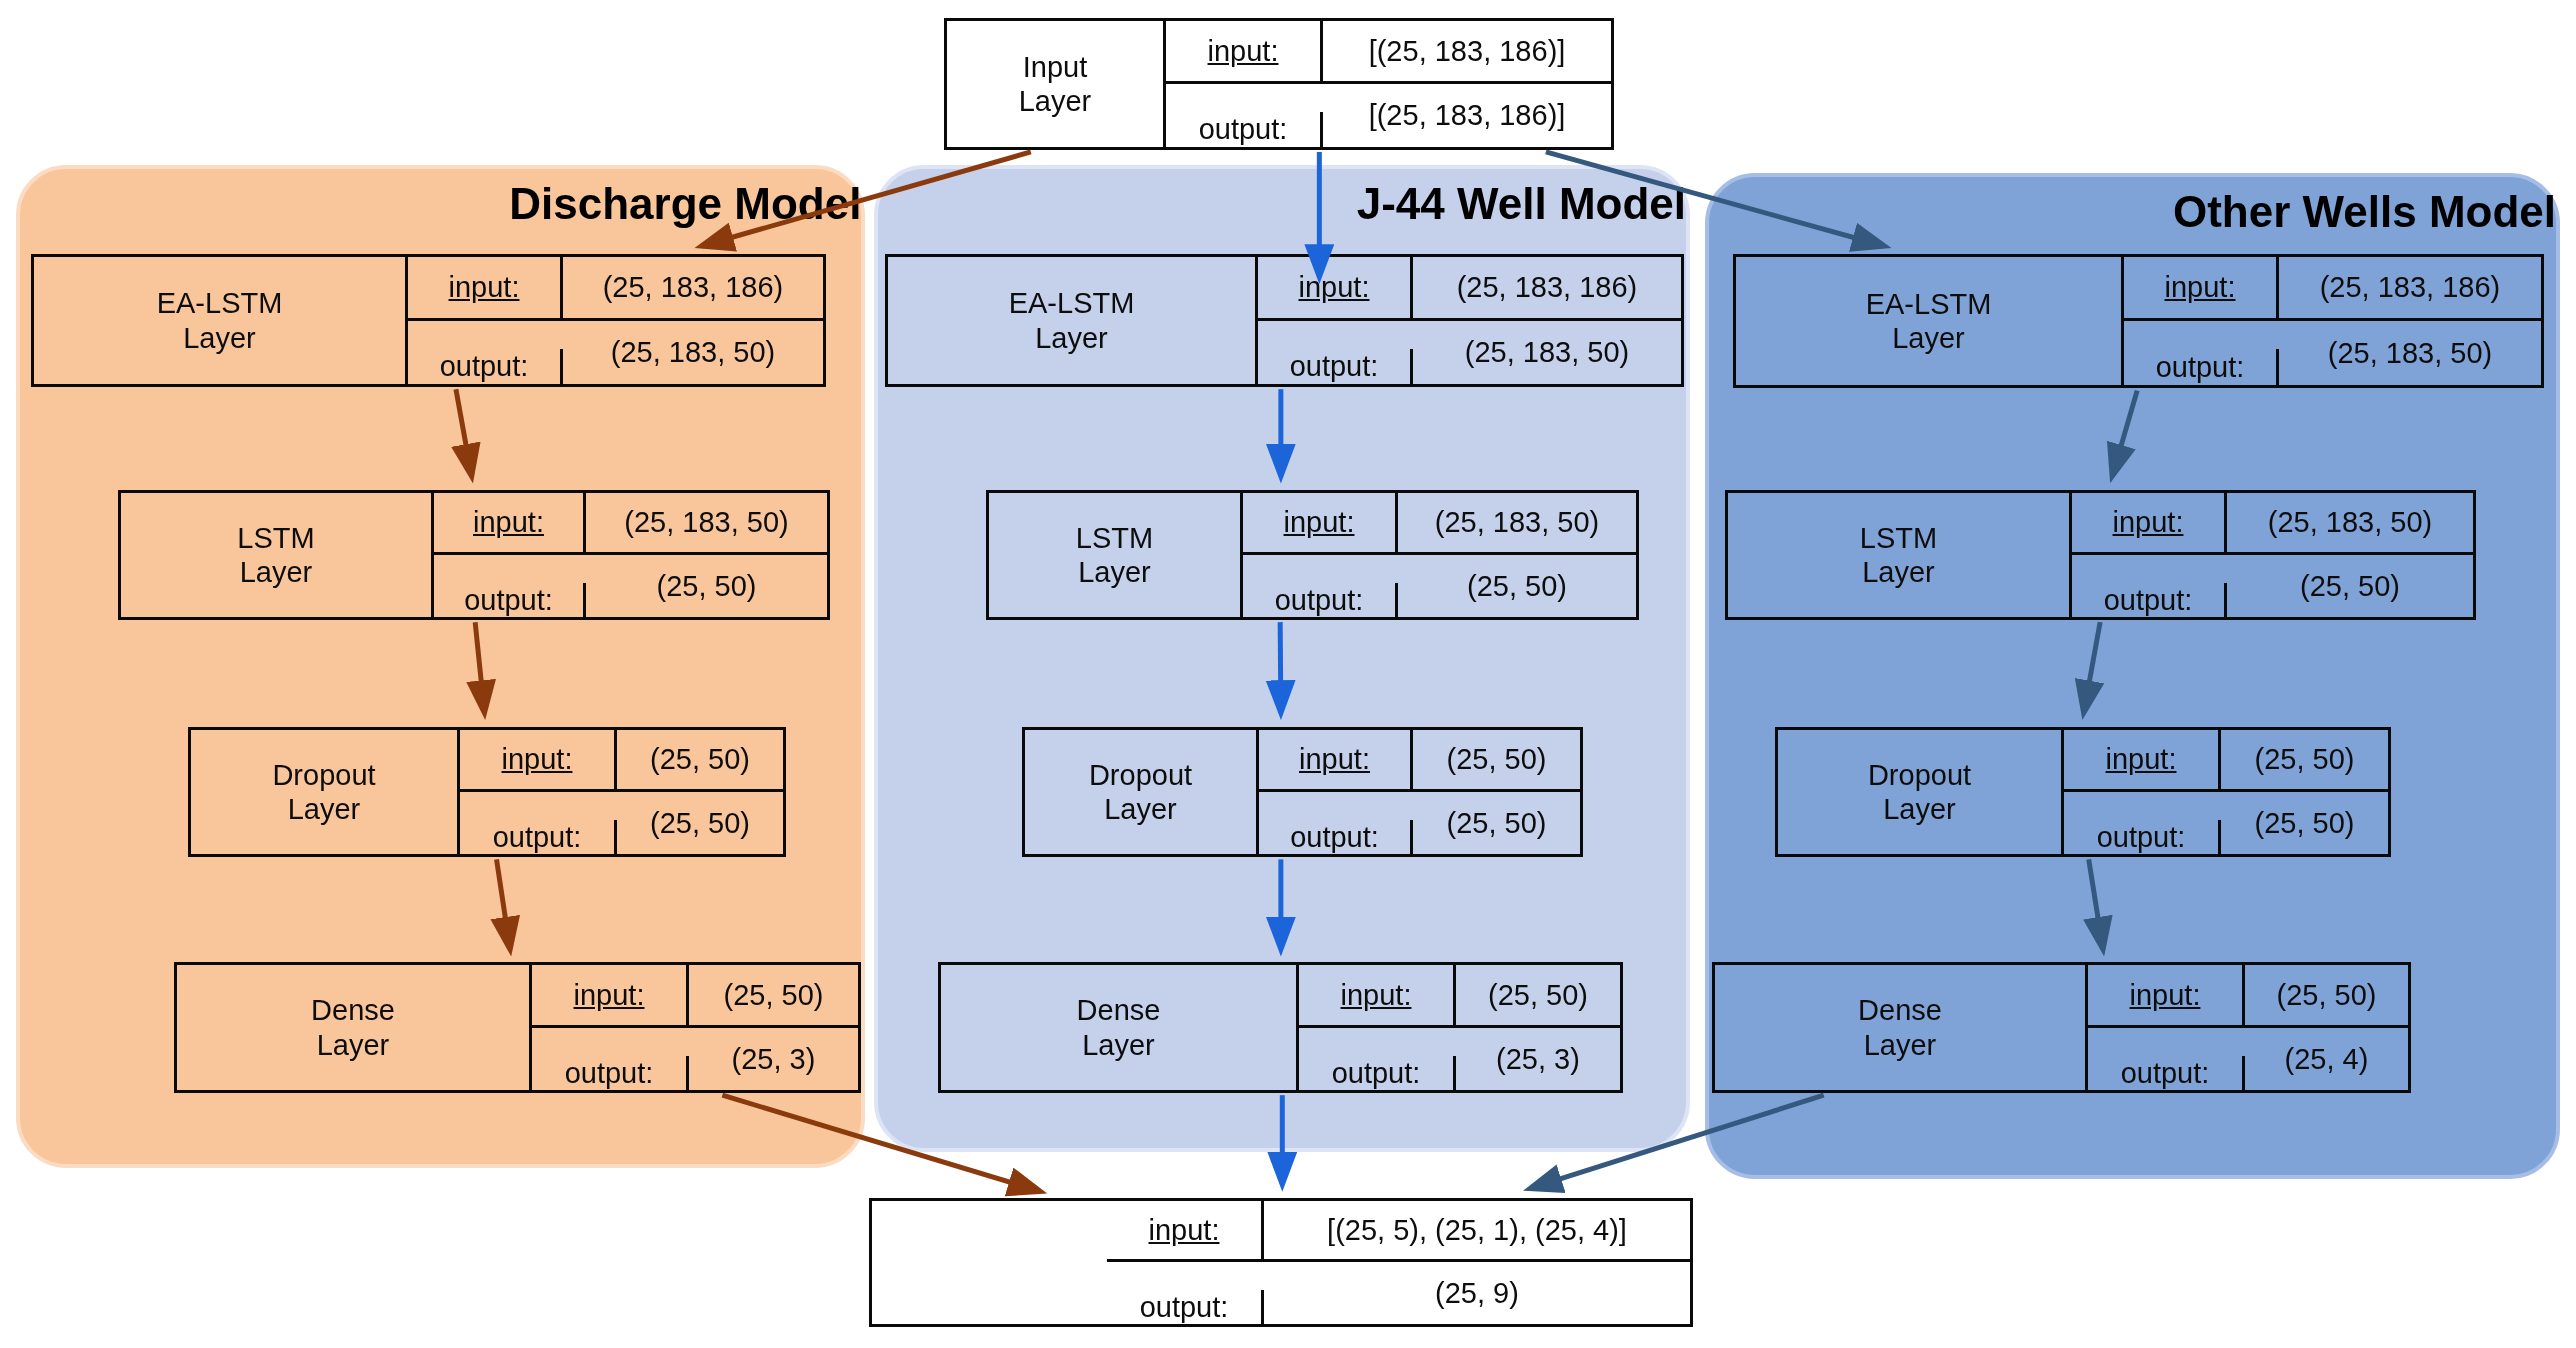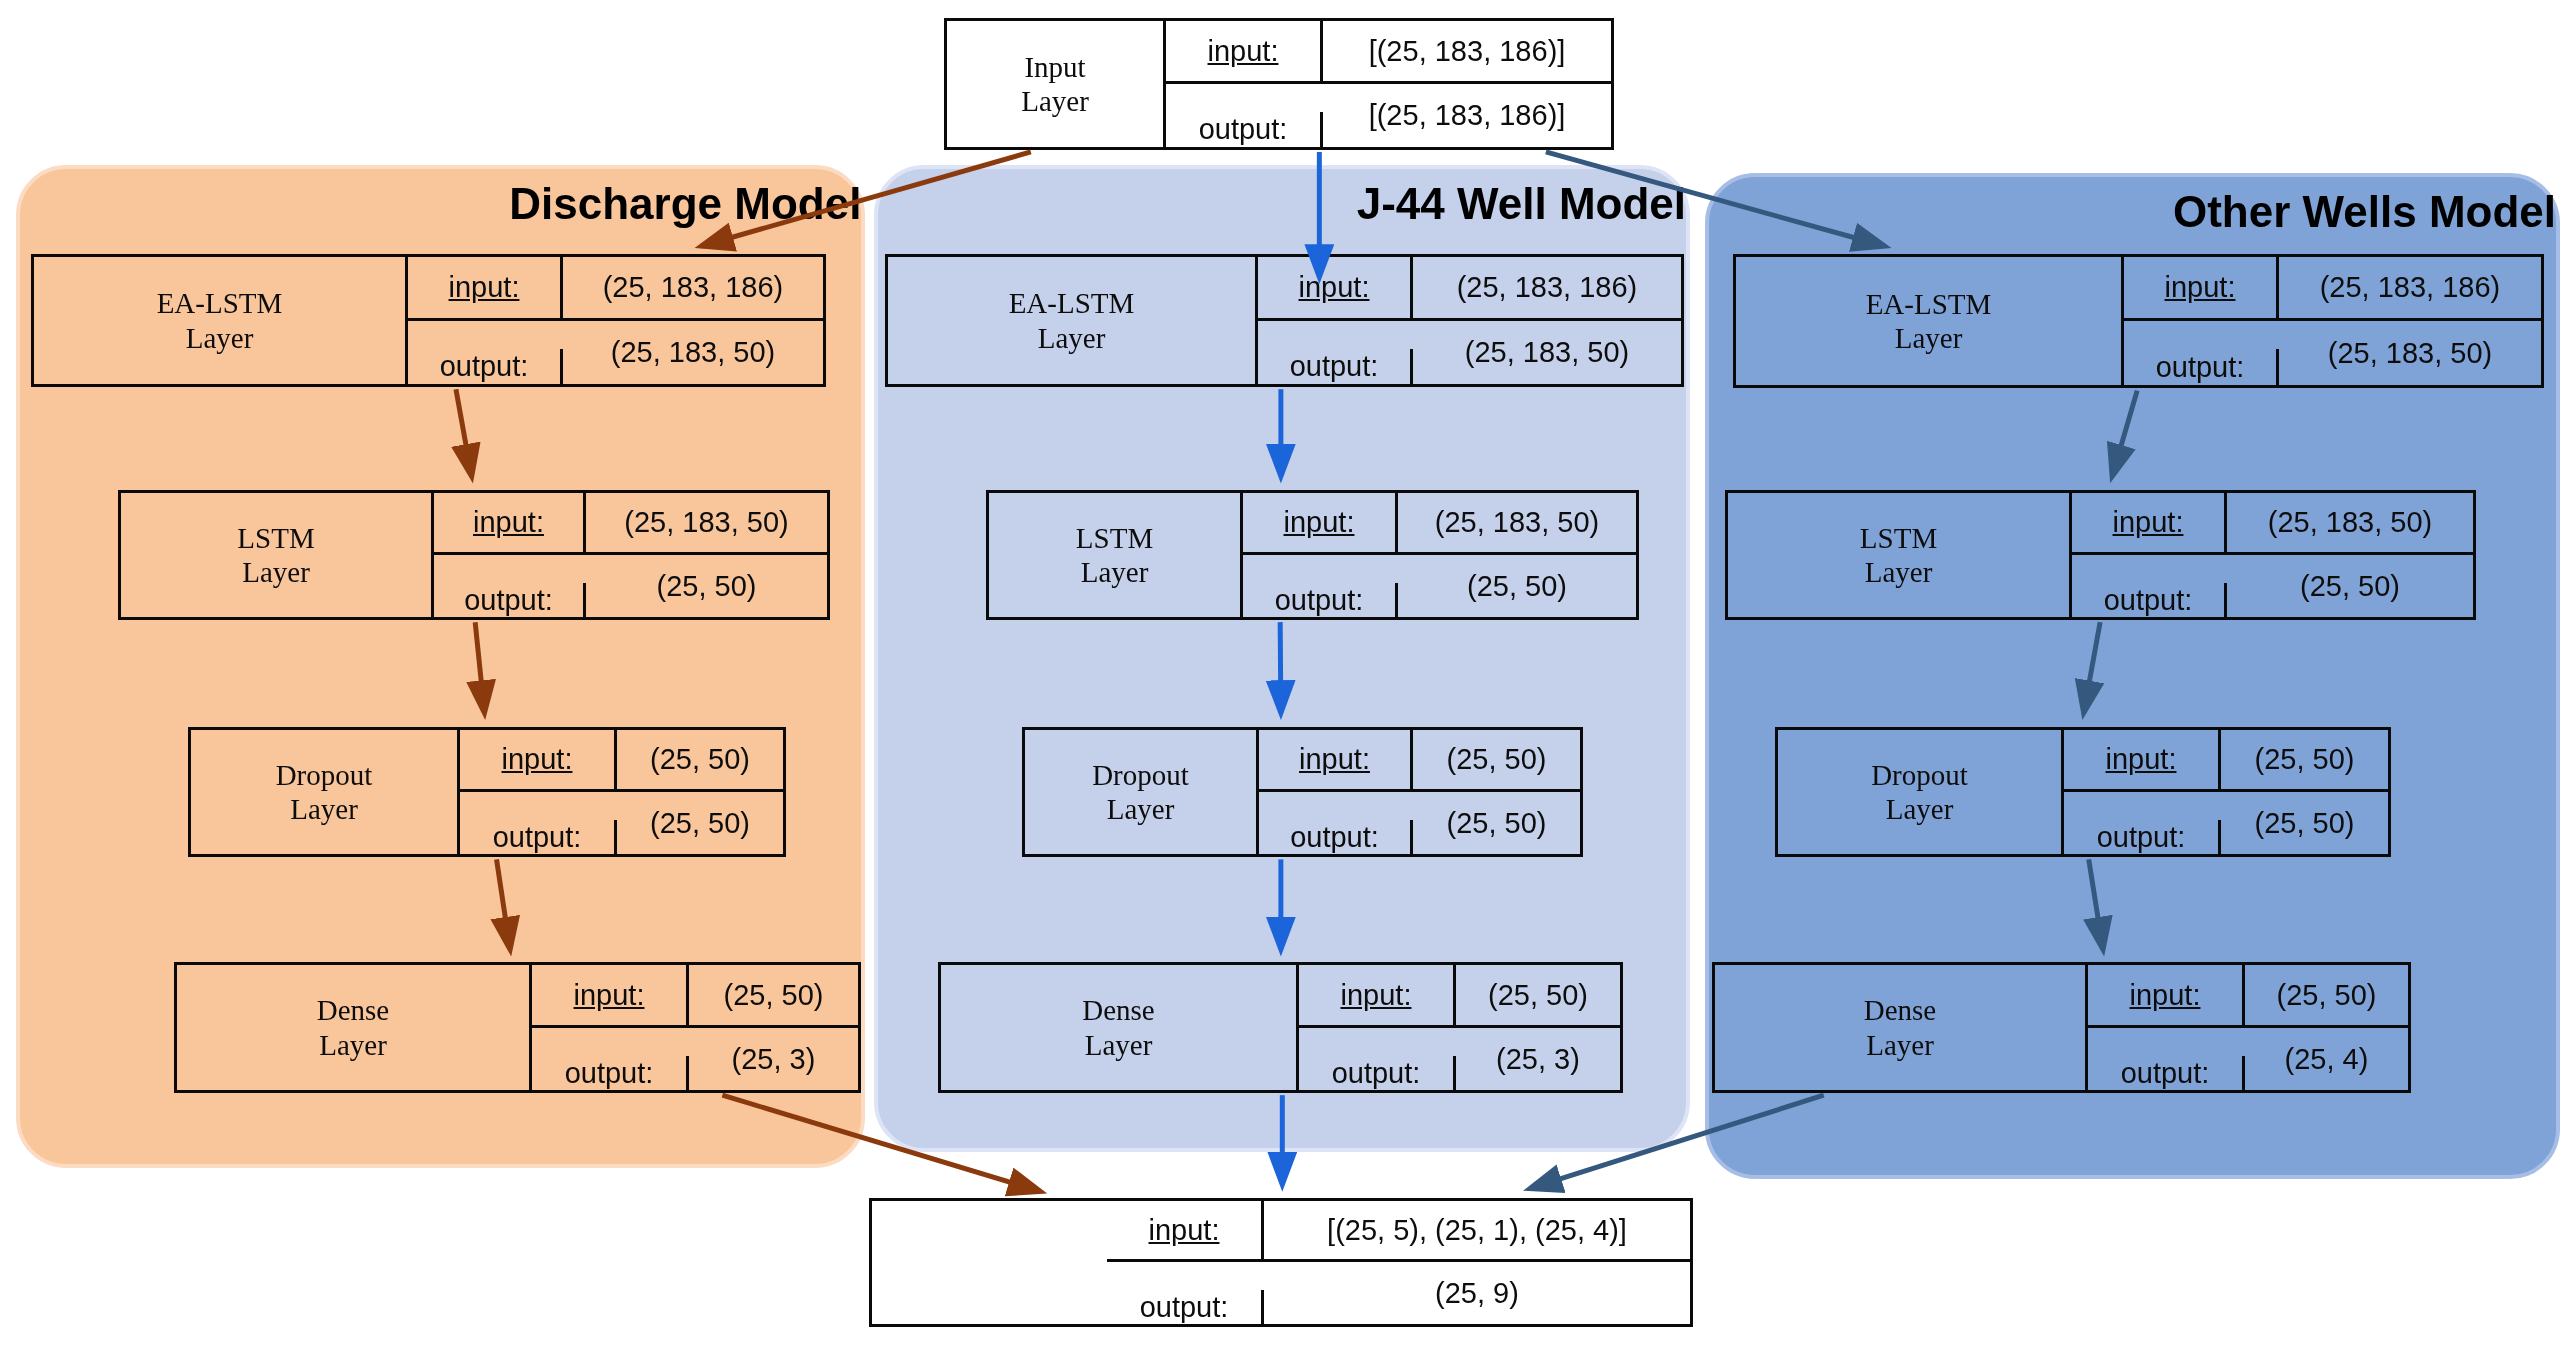--- a/index.html
+++ b/index.html
@@ -11,21 +11,21 @@
   .panel.others{background:var(--others-panel,#80A3D7);border:4.3px solid var(--others-panel-edge,#A6BDE5);}
   .panel-title{position:absolute;top:10px;left:0;right:0;text-align:right;
                font-size:44px;font-weight:800;letter-spacing:0px;color:#000000;}
   .box{position:absolute;display:grid;grid-template-rows:1fr 1fr;box-sizing:border-box;
        border:3.6px solid #0a0a0a;font-size:29px;line-height:1.18;z-index:2;}
   .box.fill-discharge{background:var(--discharge-panel,#F9C69C);}
   .box.fill-j27{background:var(--j27-panel,#C5D1EB);}
   .box.fill-others{background:var(--others-panel,#80A3D7);}
   .box.fill-white{background:#ffffff;}
   .cell{display:flex;align-items:center;justify-content:center;text-align:center;padding:0 5.7px;box-sizing:border-box;}
-  .c-label{grid-row:1/3;grid-column:1;border-right:3.6px solid #0a0a0a;white-space:pre-line;font-family:Liberation Serif, serif;}
+  .c-label{grid-row:1/3;grid-column:1;border-right:3.6px solid #0a0a0a;white-space:pre-line;}
   .c-il{grid-row:1;grid-column:2;border-right:3.6px solid #0a0a0a;border-bottom:3.6px solid #0a0a0a;text-decoration:underline;}
   .c-iv{grid-row:1;grid-column:3;border-bottom:3.6px solid #0a0a0a;}
   .c-ol{grid-row:2;grid-column:2;border-right:3.6px solid #0a0a0a;margin-top:28px;}
   .c-ov{grid-row:2;grid-column:3;}
   svg.arrows{position:absolute;left:0;top:0;z-index:3;pointer-events:none;}
 </style>
 </head>
 <body>
 
 <div class="canvas">

